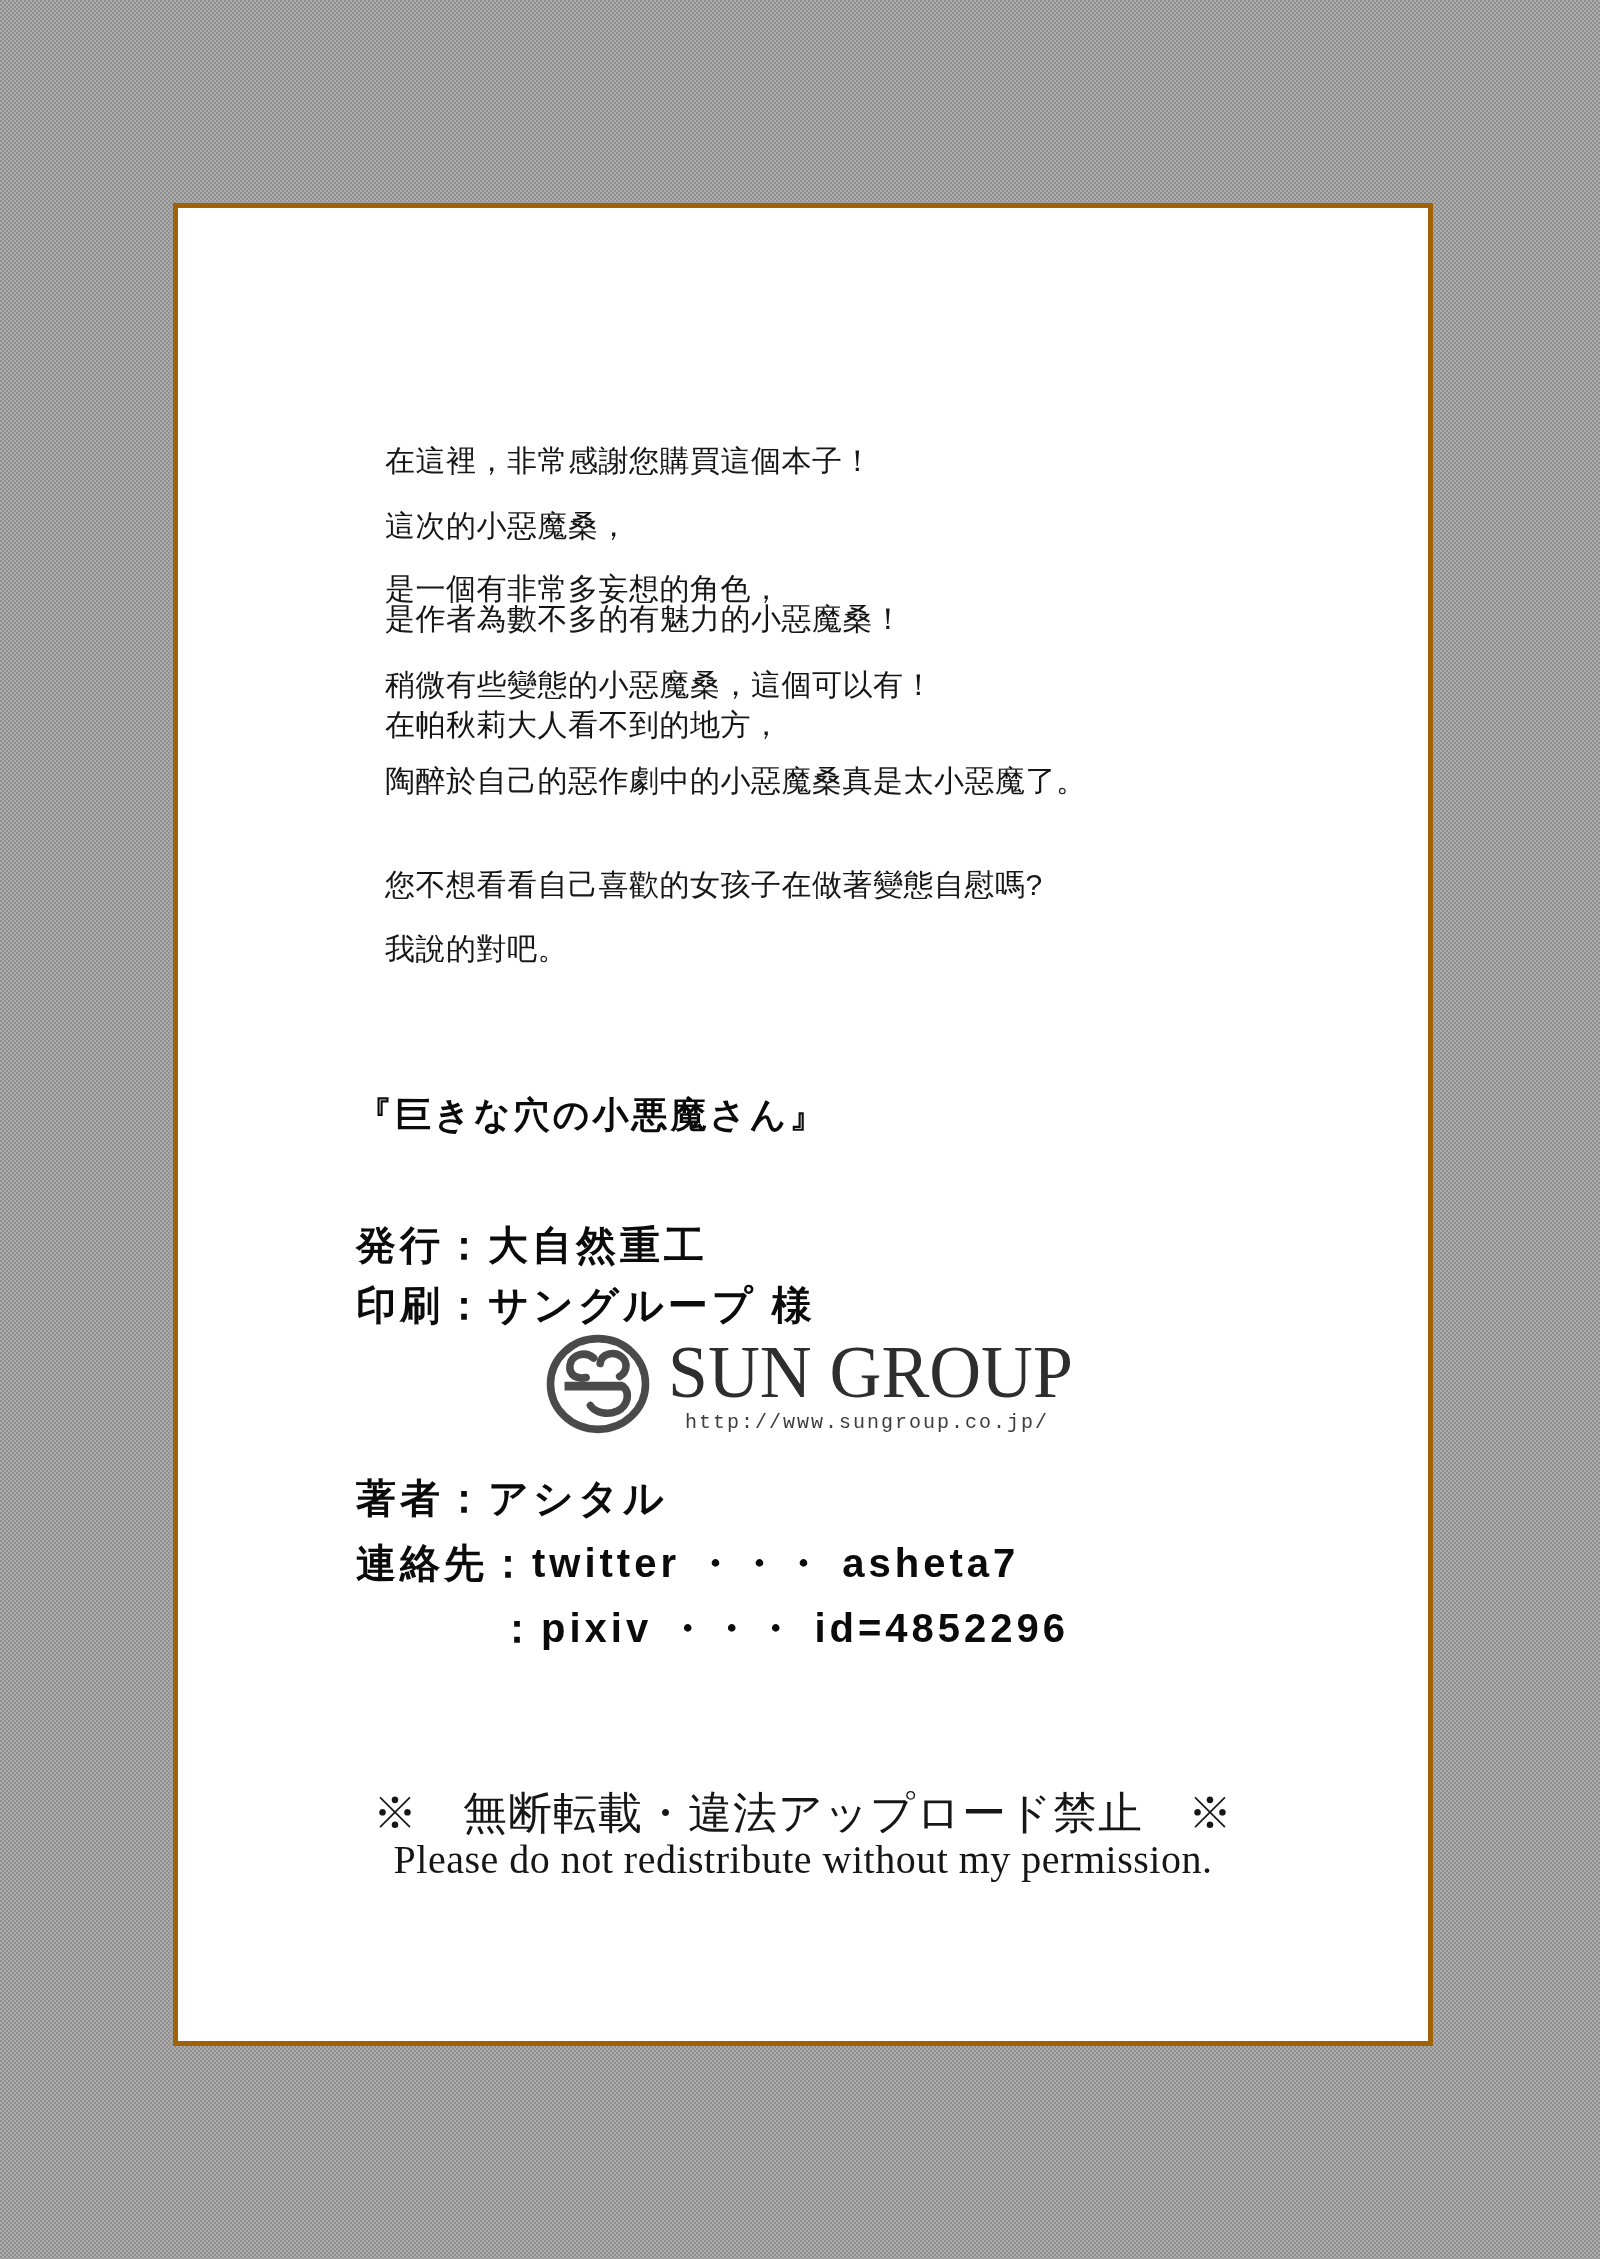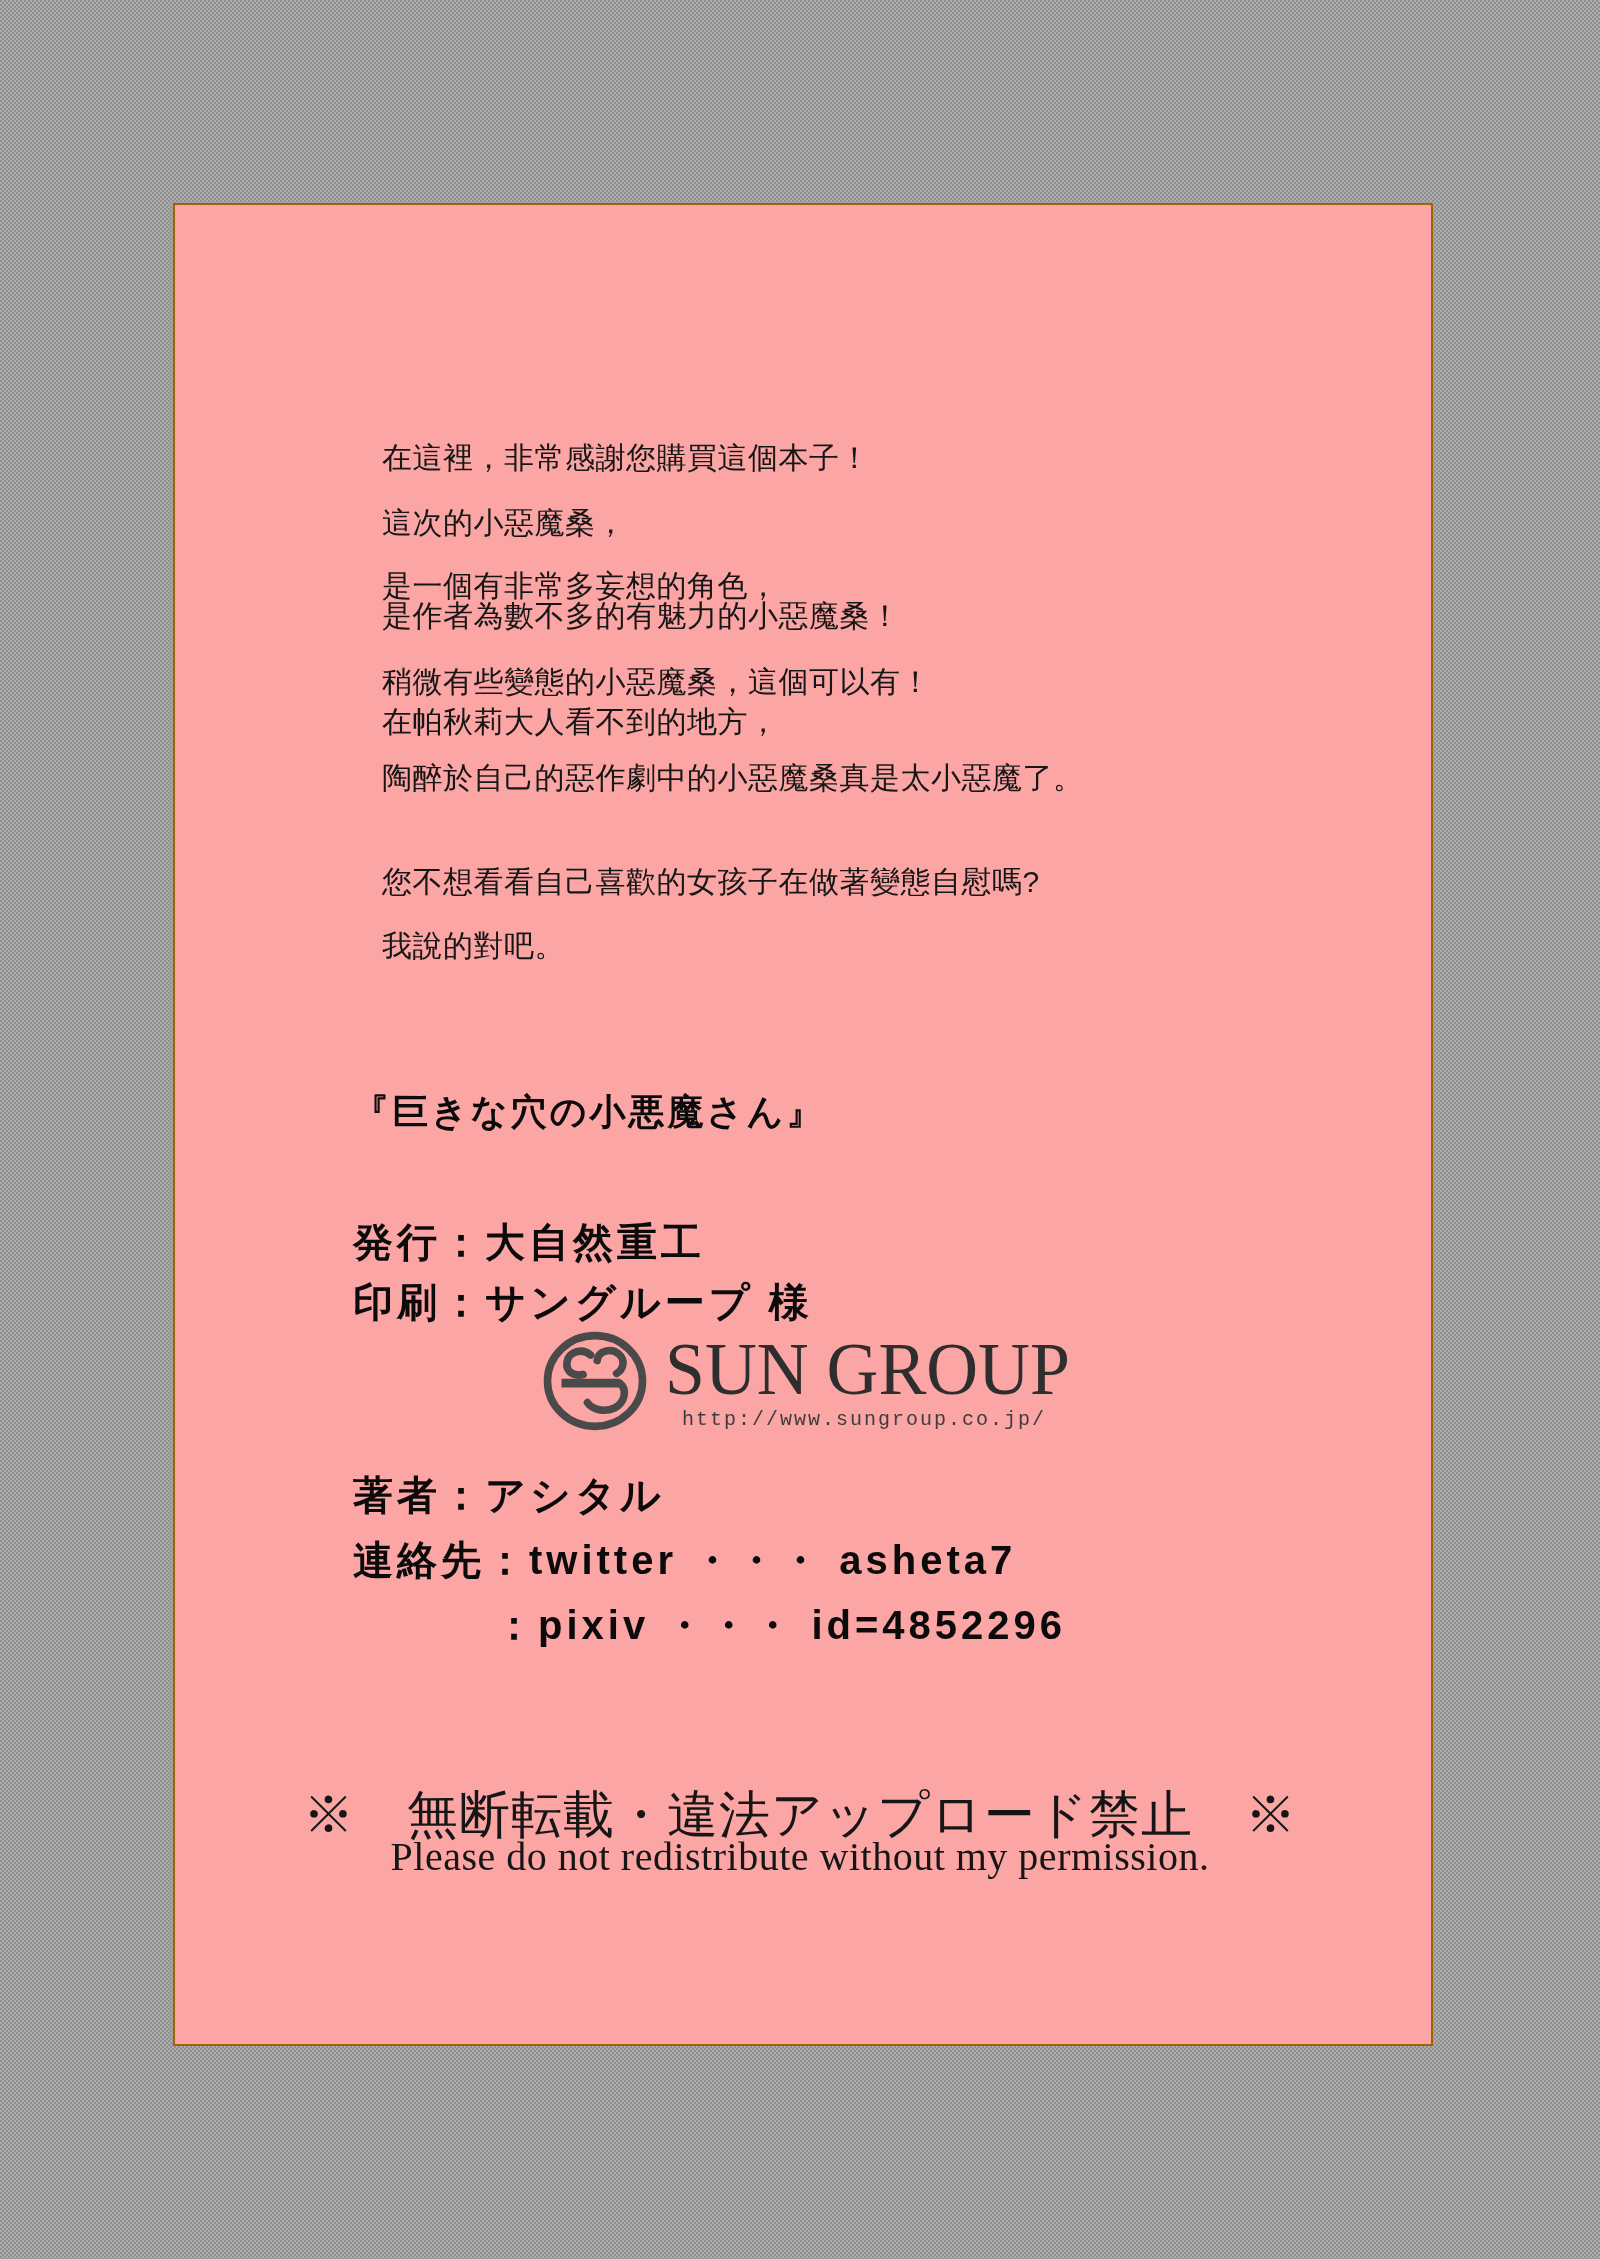--- a/index.html
+++ b/index.html
@@ -5,21 +5,21 @@
   html,body{margin:0;padding:0;}
   body{
     width:1600px;height:2259px;position:relative;overflow:hidden;
     background-color:#9e9e9e;
     background-image:conic-gradient(#adadad 25%, #8f8f8f 0 50%, #adadad 0 75%, #8f8f8f 0);
     background-size:4px 4px;
     font-family:"Liberation Sans",sans-serif;
   }
   .page{
     position:absolute;left:173px;top:203px;width:1260px;height:1843px;
-    box-sizing:border-box;border:2px solid #a16207;background:#fca5a5;
+    box-sizing:border-box;border:5px solid #a16207;background:#ffffff;
   }
   .abs{position:absolute;white-space:pre;}
   
   .bodyline{
     left:207px;font-size:30px;line-height:34px;color:#161616;
     letter-spacing:0.5px;font-family:"Liberation Sans",sans-serif;
   }
   .bl0{top:236px}.bl1{top:301px}.bl2{top:364px}.bl3{top:394px}
   .bl4{top:460px}.bl5{top:500px}.bl6{top:556px}.bl7{top:660px}.bl8{top:724px}
   
@@ -44,21 +44,21 @@
   }
   
   .auth{top:1267px;}
   .tw{top:1332px;}
   .px{top:1397px;left:319px;}
   
   .notice{
     left:0;width:1250px;text-align:center;color:#161616;
     font-family:"Liberation Serif",serif;white-space:pre;
   }
-  .njp{top:1576px;font-size:51px;letter-spacing:1px;}
+  .njp{top:1576px;font-size:44px;letter-spacing:1px;}
   .nen{top:1628px;font-size:40px;letter-spacing:0.5px;}
 </style>
 </head>
 <body>
 
 <div class="page">
 
   <div class="abs bodyline bl0">在這裡，非常感謝您購買這個本子！</div>
   <div class="abs bodyline bl1">這次的小惡魔桑，</div>
   <div class="abs bodyline bl2">是一個有非常多妄想的角色，</div>

